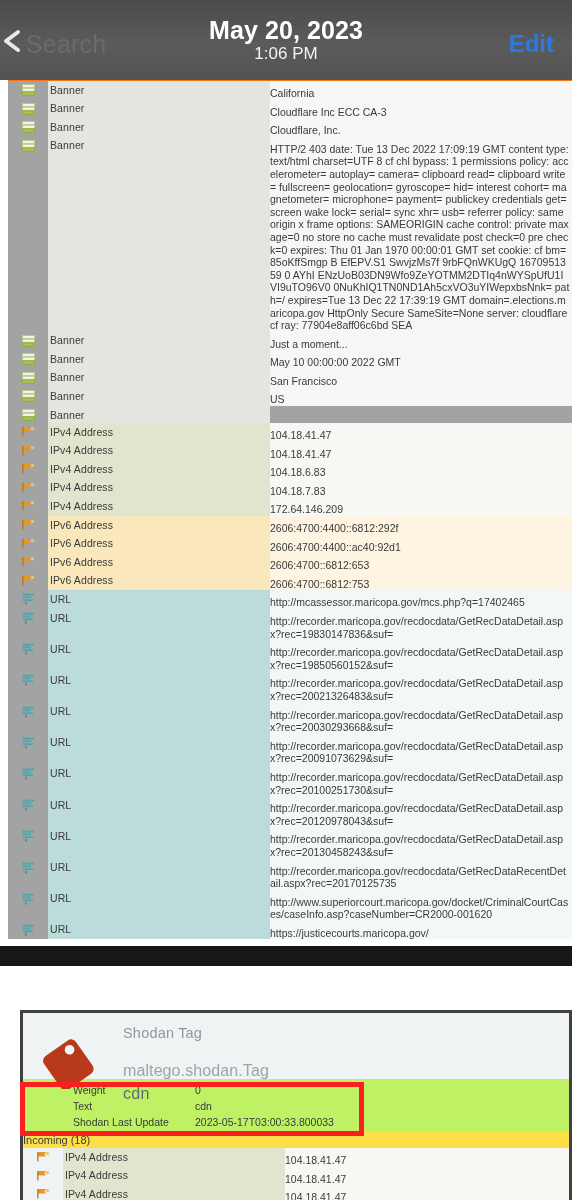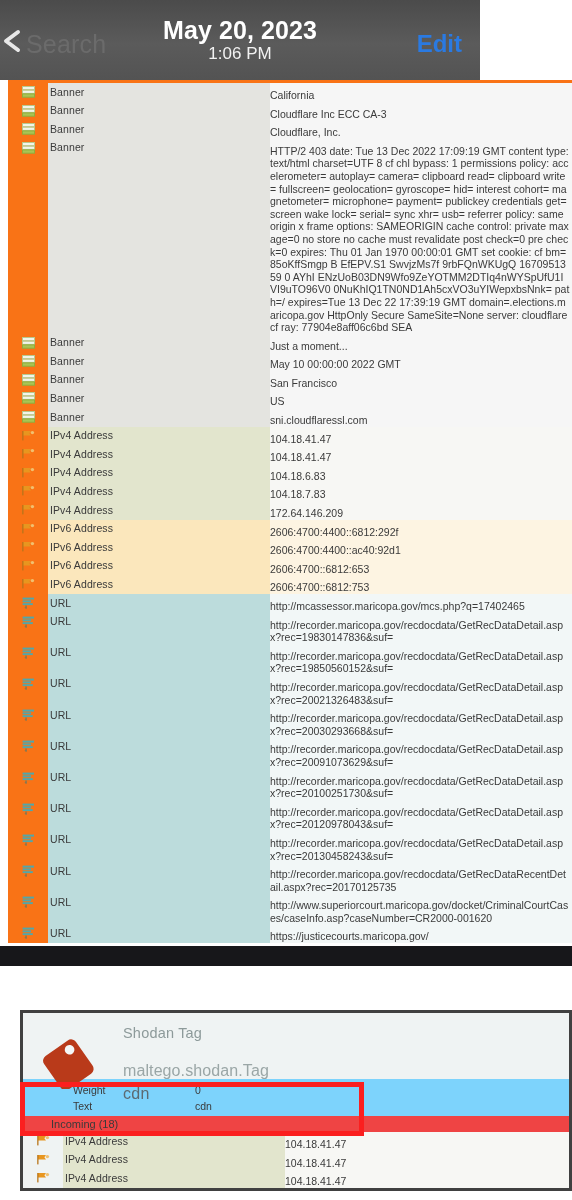--- a/index.html
+++ b/index.html
@@ -6,21 +6,21 @@
   html, body {
     width: 572px; height: 1200px;
     background: #ffffff;
     font-family: "Liberation Sans", sans-serif;
     overflow: hidden;
   }
   #screen { position: relative; width: 572px; height: 1200px; background:#ffffff; }
 
   
   .header {
-    position: absolute; left:0; top:0; width:480px; height:80px;
+    position: absolute; left:0; top:0; width:572px; height:80px;
     background: linear-gradient(180deg,#4b4b4b 0%,#5b5b5b 55%,#535353 100%);
     display:flex; align-items:center; justify-content:center;
   }
   .back-chevron {
     position:absolute; left:-2px; top:26px; width:30px; height:30px;
   }
   .search-ghost {
     position:absolute; left:26px; top:30px;
     font-size:25px; color:#6b6b6b; letter-spacing:0.2px;
     font-weight:400;
@@ -37,22 +37,22 @@
     font-size:24px; color:#2a7ae2; font-weight:bold;
   }
 
   
   .page {
     position:absolute; left:0; top:80px; width:572px; height:865px;
     background:#ffffff;
   }
   .panel {
     position:absolute; left:8px; top:0px; width:564px;
-    background:#f97316;
-    border-top:3px solid #f97316;
+    background:#a3a3a3;
+    border-top:1px solid #f97316;
   }
   .rows { width:100%; }
 
   .row {
     display:flex; align-items:flex-start;
     min-height:16px;
     font-size:10.5px; color:#3a3a3a;
     position:relative;
   }
   .row .icon-cell {
@@ -107,32 +107,32 @@
   }
   .card-head {
     display:flex; height:66px; padding-top:6px;
   }
   .tag-icon-wrap { width:100px; display:flex; justify-content:center; align-items:flex-start; padding-top:8px; }
   .card-titles { padding-top:6px; }
   .card-title { font-size:14.5px; color:#8d9a9a; letter-spacing:0.2px; }
   .card-sub { font-size:16px; color:#9aa6a6; margin-top:21px; letter-spacing:0.1px; }
   .card-value { font-size:16px; color:#5c6a72; margin-top:5px; letter-spacing:0.3px; }
 
-  .props { background:#7dd3fc; padding:3px 0 2px 0; }
+  .props { background:#bef264; padding:3px 0 2px 0; }
   .prop-row { display:flex; font-size:10.5px; color:#3a3a3a; height:16px; align-items:center; }
   .prop-key { width:172px; min-width:172px; padding-left:50px; }
   .prop-val { flex:1; }
 
   .red-box {
     position:absolute; left:20px; top:1082px; width:344px; height:54px;
     border:5px solid #fb1f1f; pointer-events:none;
   }
 
   .incoming-label {
-    font-size:11px; color:#3a3a3a; padding:2px 0 2px 28px; background:#ef4444;
+    font-size:11px; color:#3a3a3a; padding:2px 0 2px 0; background:#fde047;
   }
 </style>
 </head>
 <body>
 
 <div id="screen">
 
   <div class="header">
     <div class="back-chevron">
       <svg viewBox="0 0 30 30" width="30" height="30" aria-hidden="true">
@@ -240,21 +240,20 @@
           </div>
           <div class="row banner">
             <div class="icon-cell">
               <span class="ico"><svg width="13" height="12" viewBox="0 0 13 12">
                   <rect x="0.5" y="0.5" width="12" height="3.2" fill="#f2f5ea" stroke="#b9c98d"></rect>
                   <rect x="0.5" y="4.2" width="12" height="3.2" fill="#f2f5ea" stroke="#b9c98d"></rect>
                   <rect x="0.5" y="7.9" width="12" height="3.3" fill="#a9c455" stroke="#8fae3c"></rect>
                 </svg></span>
             </div>
             <div class="type-cell">Banner</div>
-            <div class="val-cell">sni.cloudflaressl.com</div>
           </div>
           <div class="row ipv4">
             <div class="icon-cell">
               <span class="ico"><svg width="13" height="11" viewBox="0 0 13 11">
                   <path d="M1 1 h8 l-1.6 2.2 L9 5.4 H1 z" fill="#e8961f"></path>
                   <circle cx="10.4" cy="2.6" r="1.7" fill="#f0c070"></circle>
                   <rect x="0.2" y="1" width="1.3" height="9.4" fill="#b8751a"></rect>
                 </svg></span>
             </div>
             <div class="type-cell">IPv4 Address</div>
@@ -518,20 +517,24 @@
       </div>
       <div class="props" id="props-container">
           <div class="prop-row">
             <div class="prop-key">Weight</div>
             <div class="prop-val">0</div>
           </div>
           <div class="prop-row">
             <div class="prop-key">Text</div>
             <div class="prop-val">cdn</div>
           </div>
+          <div class="prop-row">
+            <div class="prop-key">Shodan Last Update</div>
+            <div class="prop-val">2023-05-17T03:00:33.800033</div>
+          </div>
         </div>
       <div class="incoming-label">Incoming (18)</div>
       <div class="rows" id="incoming-container">
           <div class="row ipv4">
             <div class="icon-cell">
               <span class="ico"><svg width="13" height="11" viewBox="0 0 13 11">
                   <path d="M1 1 h8 l-1.6 2.2 L9 5.4 H1 z" fill="#e8961f"></path>
                   <circle cx="10.4" cy="2.6" r="1.7" fill="#f0c070"></circle>
                   <rect x="0.2" y="1" width="1.3" height="9.4" fill="#b8751a"></rect>
                 </svg></span>

